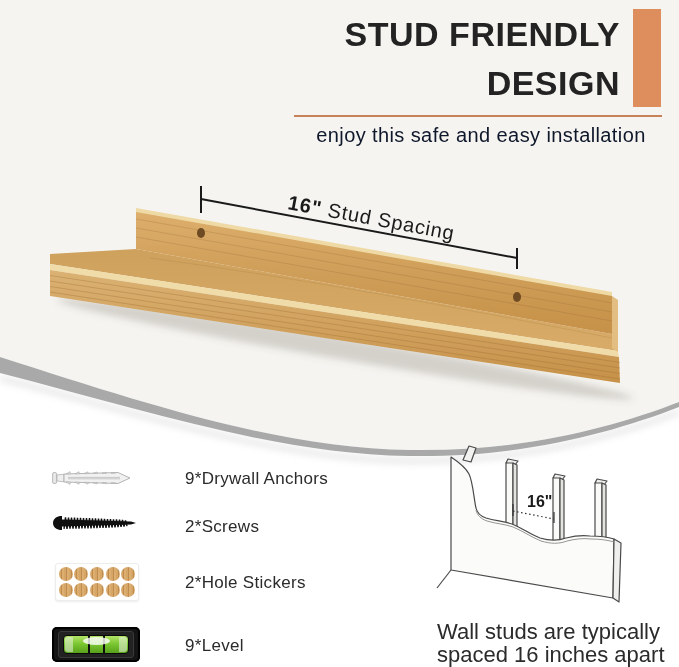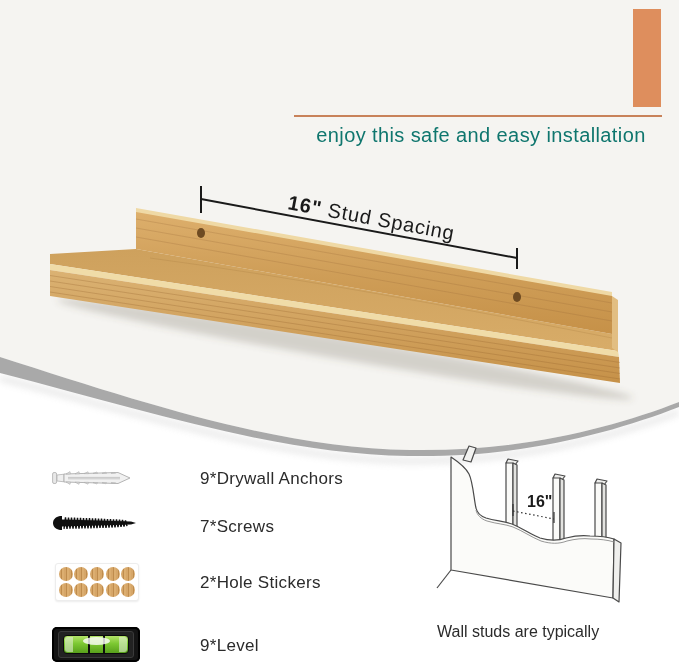--- a/index.html
+++ b/index.html
@@ -4,43 +4,43 @@
 <style>
   html,body{margin:0;padding:0;background:#ffffff;}
   #page{position:relative;width:679px;height:667px;overflow:hidden;background:#ffffff;
         font-family:"Liberation Sans","DejaVu Sans",sans-serif;}
   .abs{position:absolute;}
   
   .title{right:59px;top:10px;text-align:right;color:#232323;font-weight:700;
          font-size:34px;line-height:49px;letter-spacing:0.5px;white-space:nowrap;}
   .accent-bar{left:633px;top:9px;width:28px;height:98px;background:#DE8E5D;}
   .divider{left:294px;top:115px;width:368px;height:2px;background:#C8825A;}
-  .subtitle{left:298px;top:124px;width:366px;text-align:center;color:#0f766e;
+  .subtitle{left:298px;top:124px;width:366px;text-align:center;color:#0f172a;
             font-size:20px;letter-spacing:0.4px;white-space:nowrap;}
   
-  .part-label{left:200px;color:#2b2b2b;font-size:17px;font-weight:500;letter-spacing:0.3px;white-space:nowrap;}
+  .part-label{left:185px;color:#2b2b2b;font-size:17px;font-weight:500;letter-spacing:0.3px;white-space:nowrap;}
   .stickers{left:55px;top:563px;width:84px;height:38px;background:#fff;border:1px solid #ededed;
             border-radius:3px;box-shadow:0 1px 2px rgba(0,0,0,.08);
             display:grid;grid-template-columns:repeat(5,1fr);grid-template-rows:repeat(2,1fr);padding:2px;box-sizing:border-box;}
   .stickers i{width:14px;height:14px;border-radius:50%;margin:auto;display:block;
             background:repeating-linear-gradient(90deg,#D6A668 0 2px,#BF8C4D 2px 3px,#DCAE70 3px 5px);}
   .level{left:52px;top:627px;width:88px;height:35px;background:#141414;border-radius:5px;
          box-shadow:inset 0 0 0 2px #000;}
   .level-inner{position:absolute;left:6px;top:4px;right:6px;bottom:4px;background:#222;
          border-radius:3px;border:1px solid #3a3a3a;}
   .vial{position:absolute;left:11px;top:8px;width:66px;height:19px;border-radius:4px;
         background:linear-gradient(180deg,#B3E368 0%,#7CC832 45%,#58A01B 100%);border:1px solid #0a0a0a;box-sizing:border-box;}
   .vial-cap-l,.vial-cap-r{position:absolute;top:1px;bottom:1px;width:8px;background:rgba(235,240,225,.55);}
   .vial-cap-l{left:1px;border-radius:3px 0 0 3px;}
   .vial-cap-r{right:1px;border-radius:0 3px 3px 0;}
   .vial-line-a,.vial-line-b{position:absolute;top:0;bottom:0;width:2px;background:#0d0d0d;}
   .vial-line-a{left:24px;} .vial-line-b{left:39px;}
   .vial-hl{position:absolute;left:19px;top:1px;width:27px;height:8px;border-radius:50%;background:rgba(255,255,255,.8);}
   
-  .caption{left:437px;top:620px;color:#2b2b2b;font-size:16px;line-height:23px;white-space:nowrap;}
+  .caption{left:437px;top:620px;color:#2b2b2b;font-size:22px;line-height:23px;white-space:nowrap;}
   svg{display:block;}
 </style>
 </head>
 <body>
 
 <div id="page">
 
   <svg class="abs" style="left:0;top:0" width="679" height="667" viewBox="0 0 679 667">
     <defs>
       <filter id="blur1" x="-20%" y="-200%" width="140%" height="500%">
@@ -93,20 +93,24 @@
     <ellipse cx="517" cy="297" rx="4" ry="5" fill="#6E4B22"></ellipse>
 
     <g stroke="#1a1a1a" stroke-width="2">
       <line x1="201" y1="186" x2="201" y2="213"></line>
       <line x1="517" y1="248" x2="517" y2="269"></line>
       <line x1="201" y1="199" x2="517" y2="258"></line>
     </g>
     <text x="287" y="209" transform="rotate(10.6 287 209)" font-size="20" fill="#1a1a1a" letter-spacing="0.8"><tspan font-weight="700">16"</tspan><tspan font-weight="500"> Stud Spacing</tspan></text>
   </svg>
 
+  <div class="abs title">
+    <div>STUD FRIENDLY</div>
+    <div>DESIGN</div>
+  </div>
   <div class="abs accent-bar"></div>
   <div class="abs divider"></div>
   <div class="abs subtitle">enjoy this safe and easy installation</div>
 
   <div>
 
     <svg class="abs" style="left:52px;top:466px" width="80" height="24" viewBox="0 0 80 24">
       <rect x="0.6" y="6.5" width="4" height="11" rx="1.5" fill="#E8E8E8" stroke="#ACACAC" stroke-width="0.8"></rect>
       <path d="M5,9 L12,8.2 L12,15.8 L5,15 Z" fill="#EFEFEF" stroke="#B3B3B3" stroke-width="0.8"></path>
       <path d="M12,8 L66,6.5 L78,12 L66,17.5 L12,16 Z" fill="#F1F1F1" stroke="#ADADAD" stroke-width="0.9"></path>
@@ -114,21 +118,21 @@
       <path d="M14,16 L18,18.4 L18.5,16.1 Z M23,16.2 L27,18.3 L27.5,16.2 Z M32,16.4 L36,18.2 L36.5,16.3 Z M41,16.6 L45,18 L45.5,16.5 Z M50,16.7 L54,17.8 L54.5,16.6 Z M59,16.8 L63,17.6 L63.5,16.7 Z" fill="#E2E2E2" stroke="#ADADAD" stroke-width="0.6"></path>
       <path d="M16,11.4 H68 M16,12.8 H68" stroke="#C6C6C6" stroke-width="1"></path>
     </svg>
     <div class="abs part-label" style="top:469px">9*Drywall Anchors</div>
 
     <svg class="abs" style="left:52px;top:513px" width="85" height="20" viewBox="0 0 85 20">
       <path d="M7,3.2 C3,4.2 1,7 1,10 C1,13 3,15.8 7,16.8 C8.5,17.2 10,17 10,17 L10,3 C10,3 8.5,2.8 7,3.2 Z" fill="#101010"></path>
       <polygon points="10,6.5 79,8.6 84,10 79,11.4 10,13.5" fill="#101010"></polygon>
       <polyline points="12,15.8 13.5,4.4 15,15.8 16.5,4.5 18,15.7 19.5,4.6 21,15.7 22.5,4.7 24,15.6 25.5,4.8 27,15.6 28.5,4.9 30,15.5 31.5,5 33,15.4 34.5,5.1 36,15.4 37.5,5.2 39,15.3 40.5,5.3 42,15.2 43.5,5.4 45,15.1 46.5,5.5 48,15 49.5,5.7 51,14.9 52.5,5.8 54,14.8 55.5,6 57,14.6 58.5,6.1 60,14.5 61.5,6.3 63,14.3 64.5,6.5 66,14.1 67.5,6.7 69,13.9 70.5,7 72,13.6 73.5,7.3 75,13.2" fill="none" stroke="#101010" stroke-width="1.4"></polyline>
     </svg>
-    <div class="abs part-label" style="top:517px">7*Screws</div>
+    <div class="abs part-label" style="top:517px">2*Screws</div>
 
     <div class="abs stickers">
       <i></i>
         <i></i>
         <i></i>
         <i></i>
         <i></i>
         <i></i>
         <i></i>
         <i></i>
@@ -180,15 +184,16 @@
     <g stroke="#333" stroke-width="1.2">
       <line x1="83" y1="64" x2="83" y2="76"></line>
       <line x1="124" y1="72" x2="124" y2="83"></line>
       <line x1="83" y1="71" x2="124" y2="79" stroke-dasharray="1.5 2.6"></line>
     </g>
     <text x="97" y="67" font-size="16" font-weight="600" fill="#1a1a1a">16"</text>
   </svg>
 
   <div class="abs caption">
     <div>Wall studs are typically</div>
+    <div>spaced 16 inches apart</div>
   </div>
 
 </div>
 
 </body></html>

